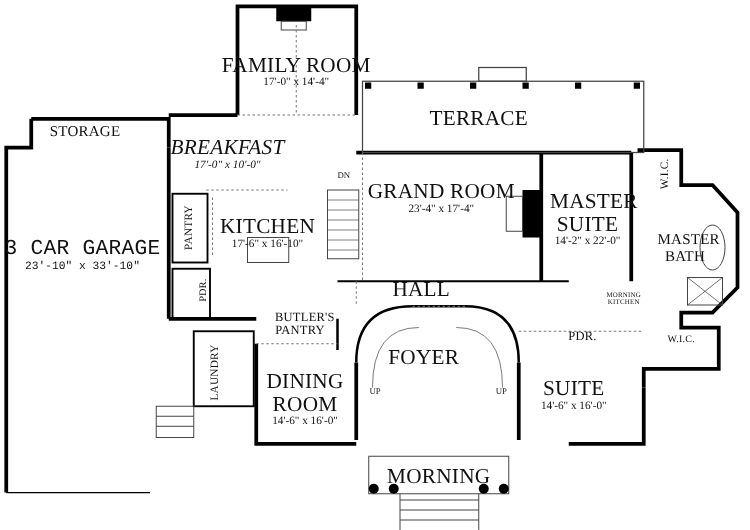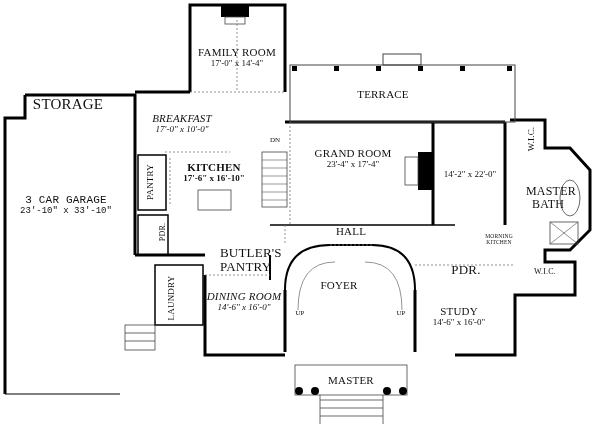--- a/index.html
+++ b/index.html
@@ -1,21 +1,21 @@
 <!DOCTYPE html>
 <html><head>
 <meta charset="utf-8">
 <style>
   html, body { margin: 0; padding: 0; background: #ffffff; }
   body { width: 600px; height: 424px; position: relative; overflow: hidden; font-family: "DejaVu Serif", "Liberation Serif", serif; }
   #plan { position: absolute; left: 0; top: 0; width: 600px; height: 424px; }
   .lbl { position: absolute; color: #111; text-align: center; white-space: nowrap; transform: translate(-50%, -50%); line-height: 1.05; font-family: "Liberation Serif", "DejaVu Serif", serif; }
-  .name { font-size: 11px; letter-spacing: 0.2px; display: block; }
+  .name { font-size: 17px; letter-spacing: 0.2px; display: block; }
   .dim { font-size: 9px; display: block; }
-  .small .name { font-size: 13px; }
+  .small .name { font-size: 10px; }
   .tiny .name { font-size: 5.5px; }
   .vert { transform: translate(-50%, -50%) rotate(-90deg); }
   .vert .name { font-size: 9px; }
 </style>
 </head>
 <body>
 
 <svg id="plan" viewBox="0 0 600 424" xmlns="http://www.w3.org/2000/svg">
   <g fill="none" stroke="#000" stroke-width="3">
 
@@ -127,84 +127,85 @@
   <rect x="550" y="222" width="28" height="22" fill="none" stroke="#444" stroke-width="0.8"></rect>
   <line x1="550" y1="222" x2="578" y2="244" stroke="#444" stroke-width="0.6"></line>
   <line x1="578" y1="222" x2="550" y2="244" stroke="#444" stroke-width="0.6"></line>
 </svg>
 
 <div class="lbl" style="left:237px;top:57px;">
   <span class="name">FAMILY ROOM</span>
   <span class="dim">17'-0" x 14'-4"</span>
 </div>
 <div class="lbl" style="left:68px;top:105px;">
-  <span class="name" style="font-size:15px">STORAGE</span>
+  <span class="name" style="font-size:12px">STORAGE</span>
 </div>
 <div class="lbl" style="left:182px;top:123px;font-style:italic;">
   <span class="name">BREAKFAST</span>
   <span class="dim">17'-0" x 10'-0"</span>
 </div>
 <div class="lbl" style="left:383px;top:95px;">
   <span class="name">TERRACE</span>
 </div>
 <div class="lbl" style="left:353px;top:158px;">
   <span class="name">GRAND ROOM</span>
   <span class="dim">23'-4" x 17'-4"</span>
 </div>
 <div class="lbl" style="left:470px;top:175px;white-space:normal;width:60px;">
+  <span class="name">MASTER SUITE</span>
   <span class="dim">14'-2" x 22'-0"</span>
 </div>
 <div class="lbl" style="left:548px;top:198px;white-space:normal;width:44px;">
   <span class="name" style="font-size:12px">MASTER BATH</span>
 </div>
 <div class="lbl vert" style="left:532px;top:139px;">
   <span class="name">W.I.C.</span>
 </div>
 <div class="lbl" style="left:545px;top:272px;">
   <span class="name" style="font-size:8px">W.I.C.</span>
 </div>
 <div class="lbl" style="left:66px;top:205px;font-family:Liberation Mono, monospace;">
   <span class="name">3 CAR GARAGE</span>
   <span class="dim">23'-10" x 33'-10"</span>
 </div>
-<div class="lbl" style="left:214px;top:172px;font-weight:bold;">
+<div class="lbl" style="left:214px;top:186px;">
   <span class="name">KITCHEN</span>
   <span class="dim">17'-6" x 16'-10"</span>
 </div>
 <div class="lbl vert" style="left:151px;top:182px;">
   <span class="name">PANTRY</span>
 </div>
 <div class="lbl vert" style="left:163px;top:232px;">
   <span class="name" style="font-size:8px">PDR.</span>
 </div>
-<div class="lbl" style="left:351px;top:232px;text-align:right;">
+<div class="lbl" style="left:337px;top:232px;text-align:right;">
   <span class="name">HALL</span>
 </div>
 <div class="lbl small" style="left:240px;top:260px;white-space:normal;width:40px;">
   <span class="name">BUTLER'S PANTRY</span>
 </div>
 <div class="lbl tiny" style="left:499px;top:240px;white-space:normal;width:30px;">
   <span class="name">MORNING KITCHEN</span>
 </div>
 <div class="lbl small" style="left:466px;top:270px;">
   <span class="name">PDR.</span>
 </div>
 <div class="lbl vert" style="left:172px;top:298px;">
   <span class="name">LAUNDRY</span>
 </div>
 <div class="lbl" style="left:339px;top:286px;">
   <span class="name">FOYER</span>
 </div>
-<div class="lbl" style="left:244px;top:301px;white-space:normal;width:100px;font-style:italic;">
+<div class="lbl" style="left:244px;top:319px;white-space:normal;width:100px;">
   <span class="name">DINING ROOM</span>
   <span class="dim">14'-6" x 16'-0"</span>
 </div>
 <div class="lbl" style="left:459px;top:316px;">
-  <span class="name">STUDY</span>
+  <span class="name">SUITE</span>
   <span class="dim">14'-6" x 16'-0"</span>
 </div>
 <div class="lbl" style="left:351px;top:381px;">
-  <span class="name">MASTER</span>
+  <span class="name">MORNING</span>
 </div>
 
 <div class="lbl" style="left:275px;top:141px;font-size:7px;">DN</div>
 <div class="lbl" style="left:300px;top:314px;font-size:7px;">UP</div>
 <div class="lbl" style="left:401px;top:314px;font-size:7px;">UP</div>
 
 </body></html>

